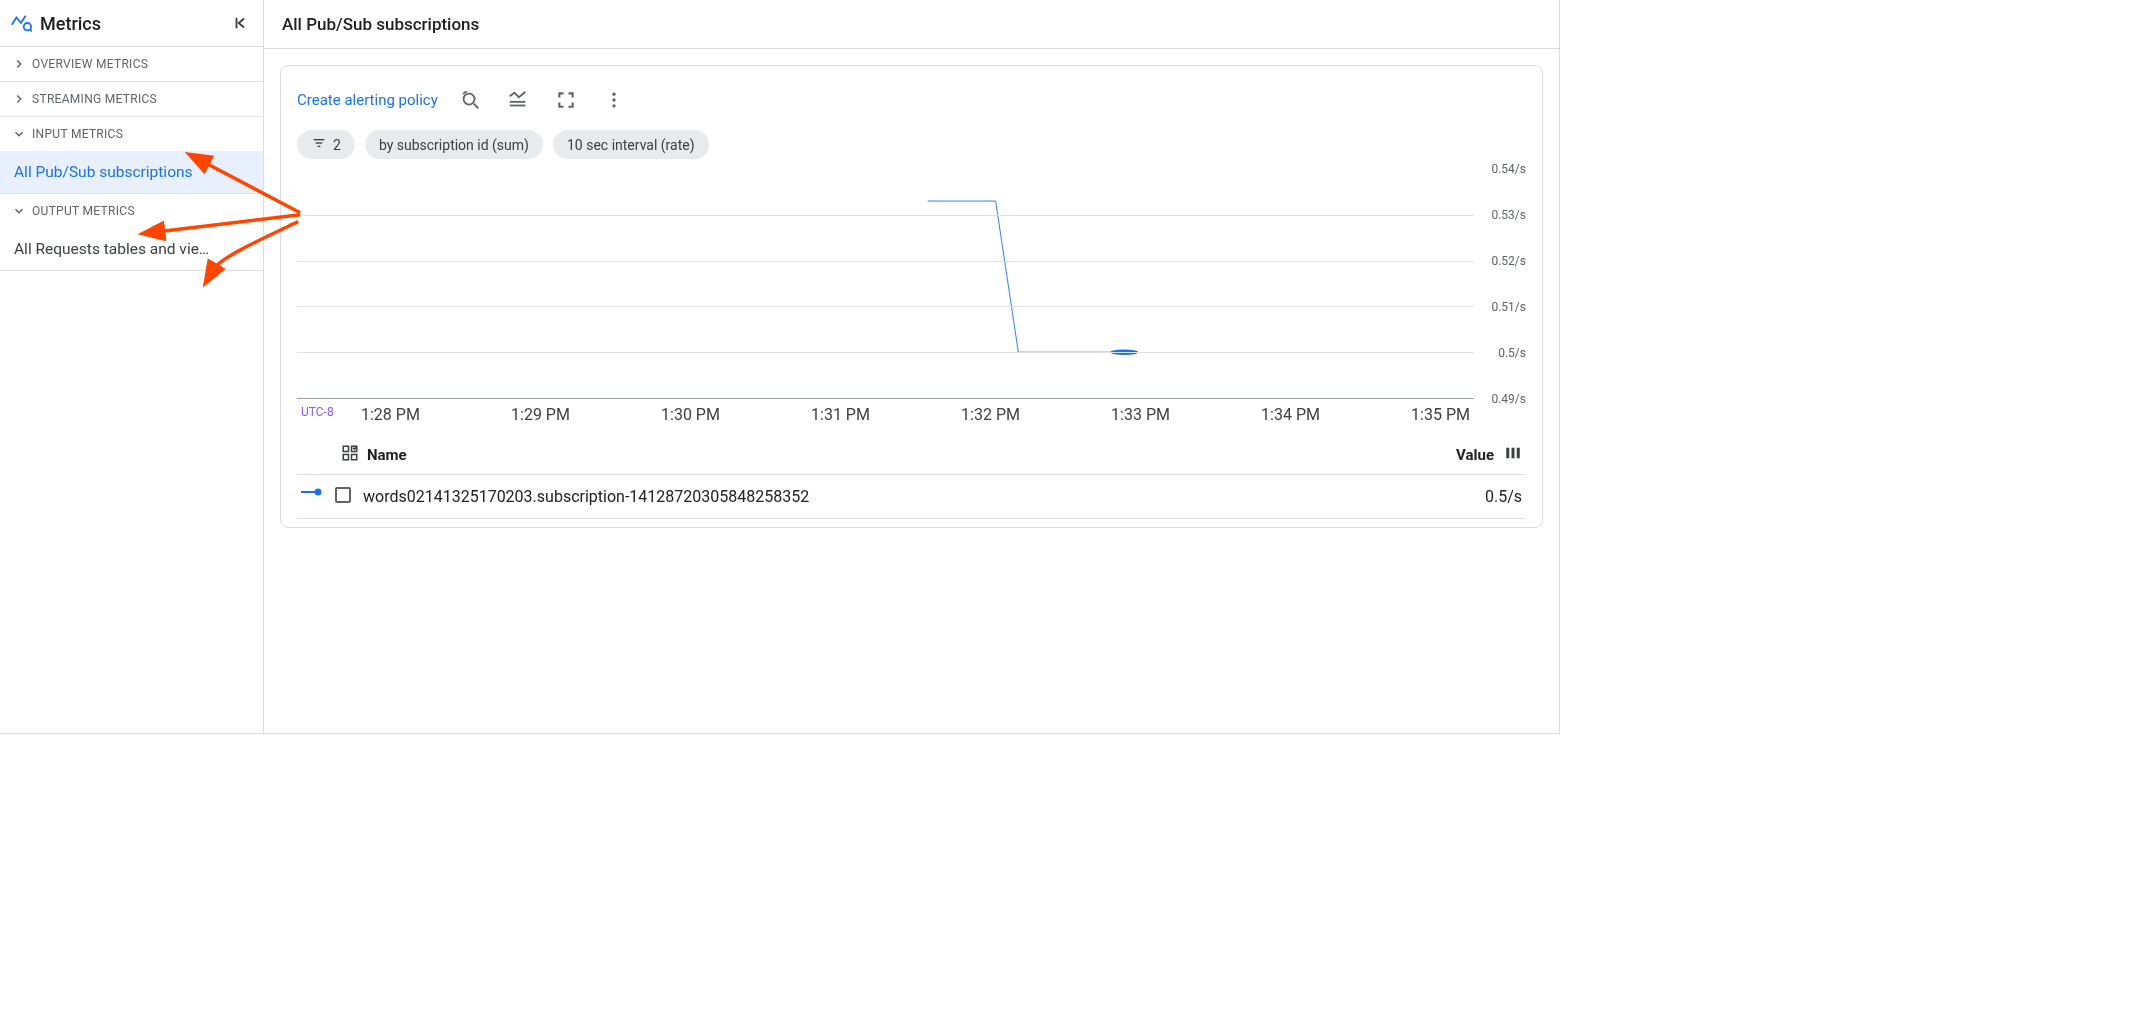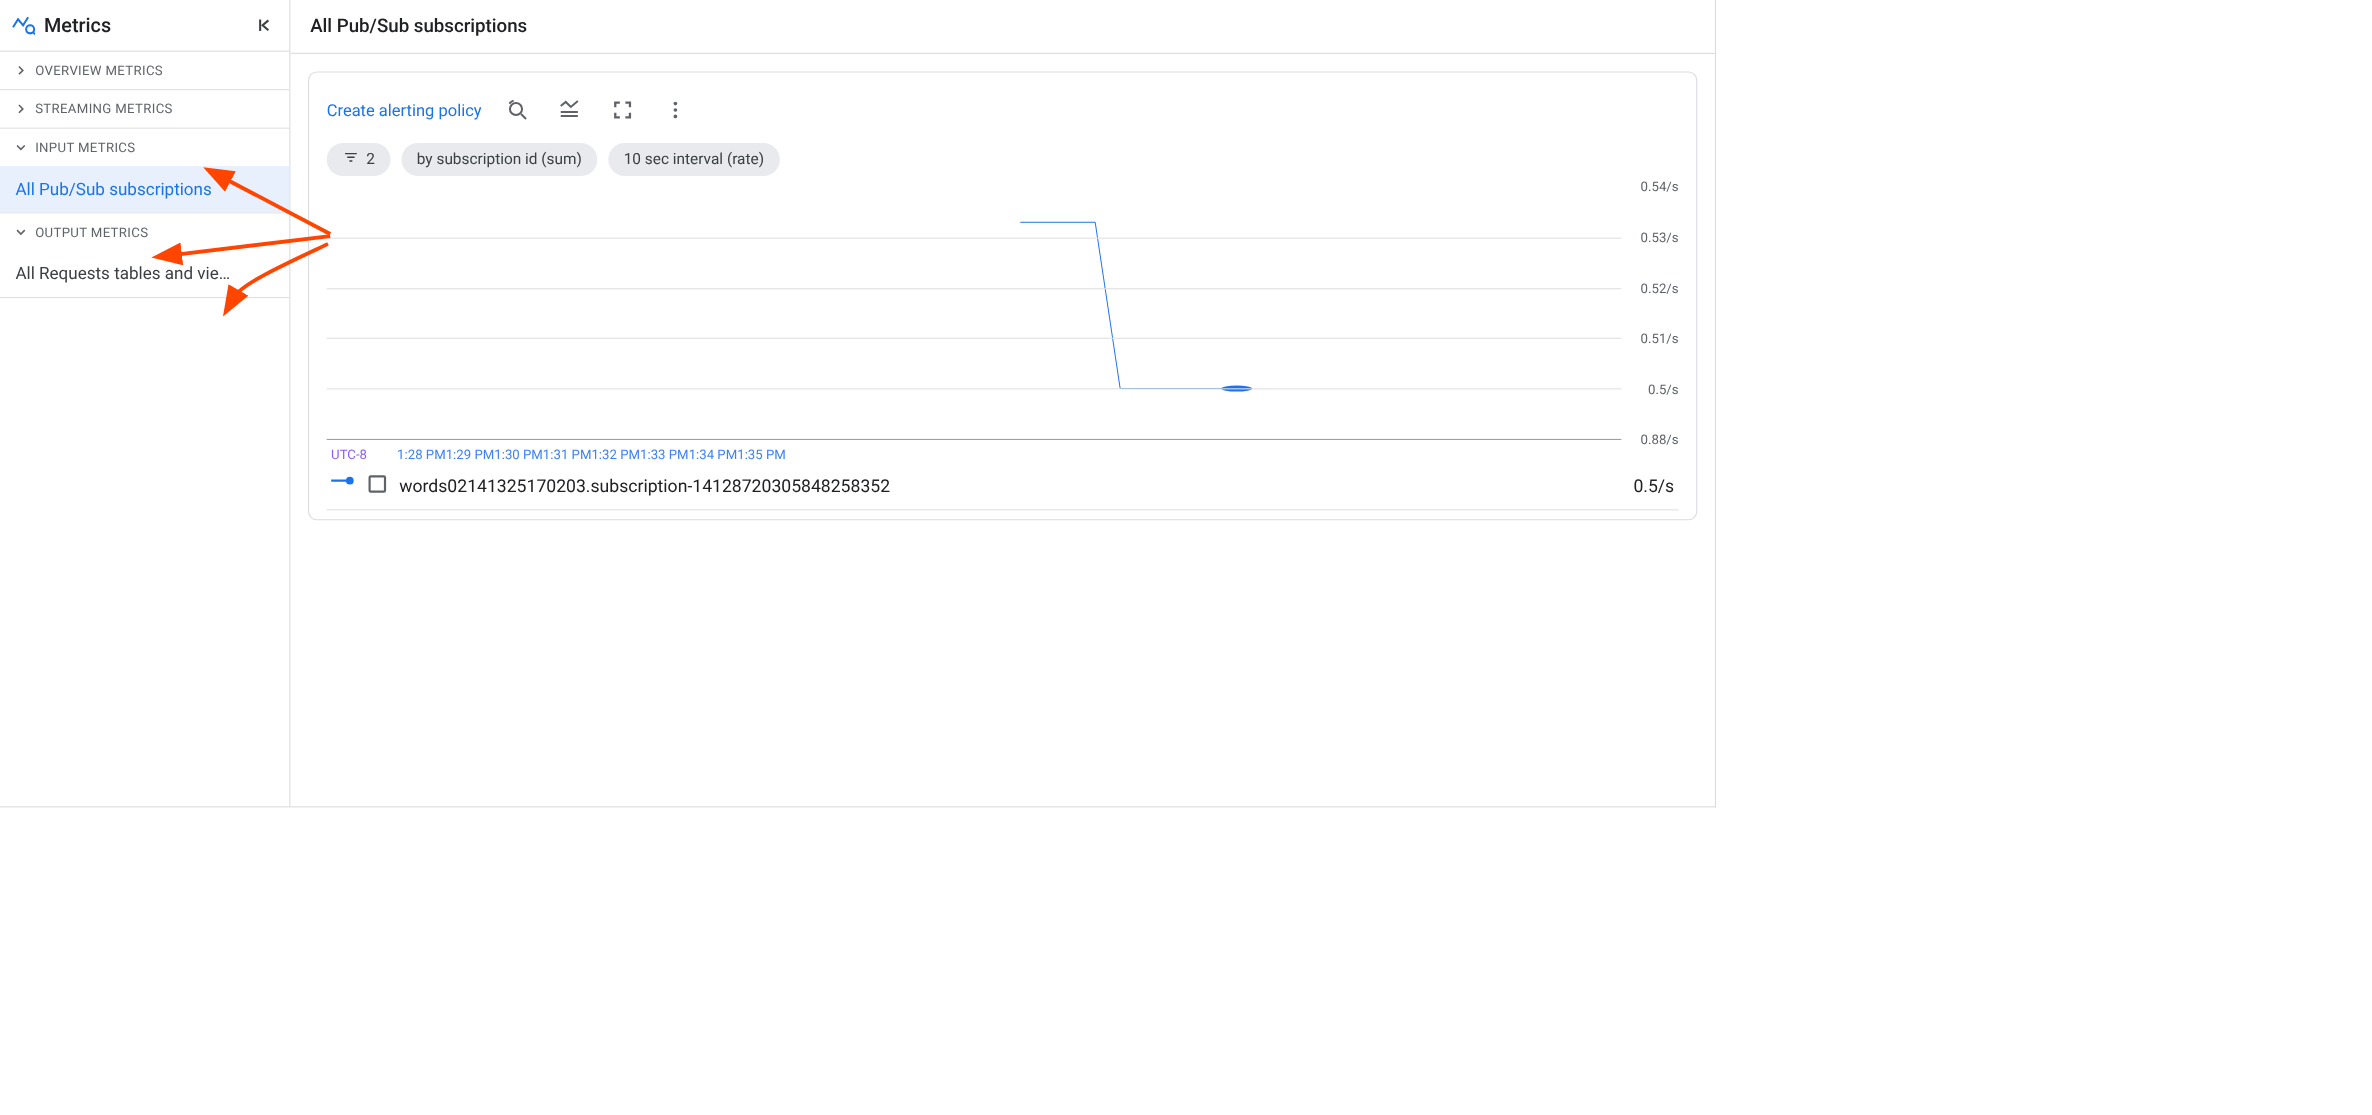--- a/index.html
+++ b/index.html
@@ -34,21 +34,21 @@
 
   
   .chart-wrap { display: flex; }
   .plot-area { flex: 1; position: relative; height: 230px; border-bottom: 1px solid #9aa0a6; }
   .grid-line { position: absolute; left: 0; right: 0; border-top: 1px solid #e0e0e0; }
   .y-axis { width: 52px; position: relative; }
   .y-tick { position: absolute; right: 0; transform: translateY(-50%); font-size: 12px; color: #5f6368; white-space: nowrap; }
   .chart-line { position: absolute; left:0; top:0; width:100%; height:100%; overflow: visible; }
   .x-axis { display:flex; margin-top:6px; }
   .x-tz { width: 60px; font-size: 12px; color:#8b5cf6; text-align:left; padding-left:4px;}
-  .x-ticks { flex: 1; display: flex; justify-content: flex-start; font-size: 12px; color: #3b82f6; padding: 0 4px; }
+  .x-ticks { flex: 1; display: flex; justify-content: space-between; font-size: 16px; color: #404040; padding: 0 4px; }
   .y-pad { width: 52px; }
 
   
   .legend-hd { display:flex; align-items:center; border-bottom:1px solid #dadce0; padding: 10px 4px 8px 4px; margin-top:10px;}
   .lh-name { display:flex; align-items:center; gap:8px; font-size:15px; font-weight:700; }
   .lh-value { margin-left:auto; font-size:15px; font-weight:700; display:flex; align-items:center; gap:10px;}
   .legend-row { display:flex; align-items:flex-start; padding: 12px 4px; font-size:16px; border-bottom:1px solid #e0e0e0; }
   .swatch { width:22px; display:flex; align-items:center; gap:2px; color:#1a73e8; margin-right:12px;}
   .cbx { width:16px; height:16px; border: 2px solid #5f6368; border-radius:2px; margin-right:12px; }
 
@@ -184,38 +184,63 @@
               <div class="grid-line" style="top: 40%;"></div>
               <div class="grid-line" style="top: 60%;"></div>
               <div class="grid-line" style="top: 80%;"></div>
             </div>
         <div class="y-axis" id="yaxis">
               <div class="y-tick" style="top: 0%;">0.54/s</div>
               <div class="y-tick" style="top: 20%;">0.53/s</div>
               <div class="y-tick" style="top: 40%;">0.52/s</div>
               <div class="y-tick" style="top: 60%;">0.51/s</div>
               <div class="y-tick" style="top: 80%;">0.5/s</div>
-              <div class="y-tick" style="top: 100%;">0.88/s</div>
+              <div class="y-tick" style="top: 100%;">0.49/s</div>
             </div>
       </div>
       <div class="x-axis">
         <div class="x-tz">UTC-8</div>
         <div class="x-ticks" id="xticks">
               <span>1:28 PM</span>
               <span>1:29 PM</span>
               <span>1:30 PM</span>
               <span>1:31 PM</span>
               <span>1:32 PM</span>
               <span>1:33 PM</span>
               <span>1:34 PM</span>
               <span>1:35 PM</span>
             </div>
         <div class="y-pad"></div>
       </div>
 
+      <div class="legend-hd">
+        <div style="width:40px;"></div>
+        <div class="lh-name">
+          <span>
+            <svg viewBox="0 0 24 24" width="18" height="18" fill="none" stroke="#3c4043" stroke-width="2">
+                  <rect x="3" y="3" width="7" height="7"></rect>
+                  <rect x="14" y="3" width="7" height="7"></rect>
+                  <rect x="3" y="14" width="7" height="7"></rect>
+                  <rect x="14" y="14" width="7" height="7"></rect>
+                  <path d="M16 5 l2 2 l3 -4" stroke="#3c4043"></path>
+                </svg>
+          </span>
+          <span>Name</span>
+        </div>
+        <div class="lh-value">
+          <span>Value</span>
+          <span>
+            <svg viewBox="0 0 24 24" width="18" height="18" fill="#3c4043">
+                  <rect x="3" y="5" width="4" height="14"></rect>
+                  <rect x="10" y="5" width="4" height="14"></rect>
+                  <rect x="17" y="5" width="4" height="14"></rect>
+                </svg>
+          </span>
+        </div>
+      </div>
       <div id="legend-rows">
             <div class="legend-row">
               <span class="swatch">
                 <svg width="22" height="10">
                   <line x1="0" y1="5" x2="14" y2="5" stroke="#1a73e8" stroke-width="2"></line>
                   <circle cx="17" cy="5" r="3.5" fill="#1a73e8"></circle>
                 </svg>
               </span>
               <span class="cbx"></span>
               <span>words02141325170203.subscription-14128720305848258352</span>

